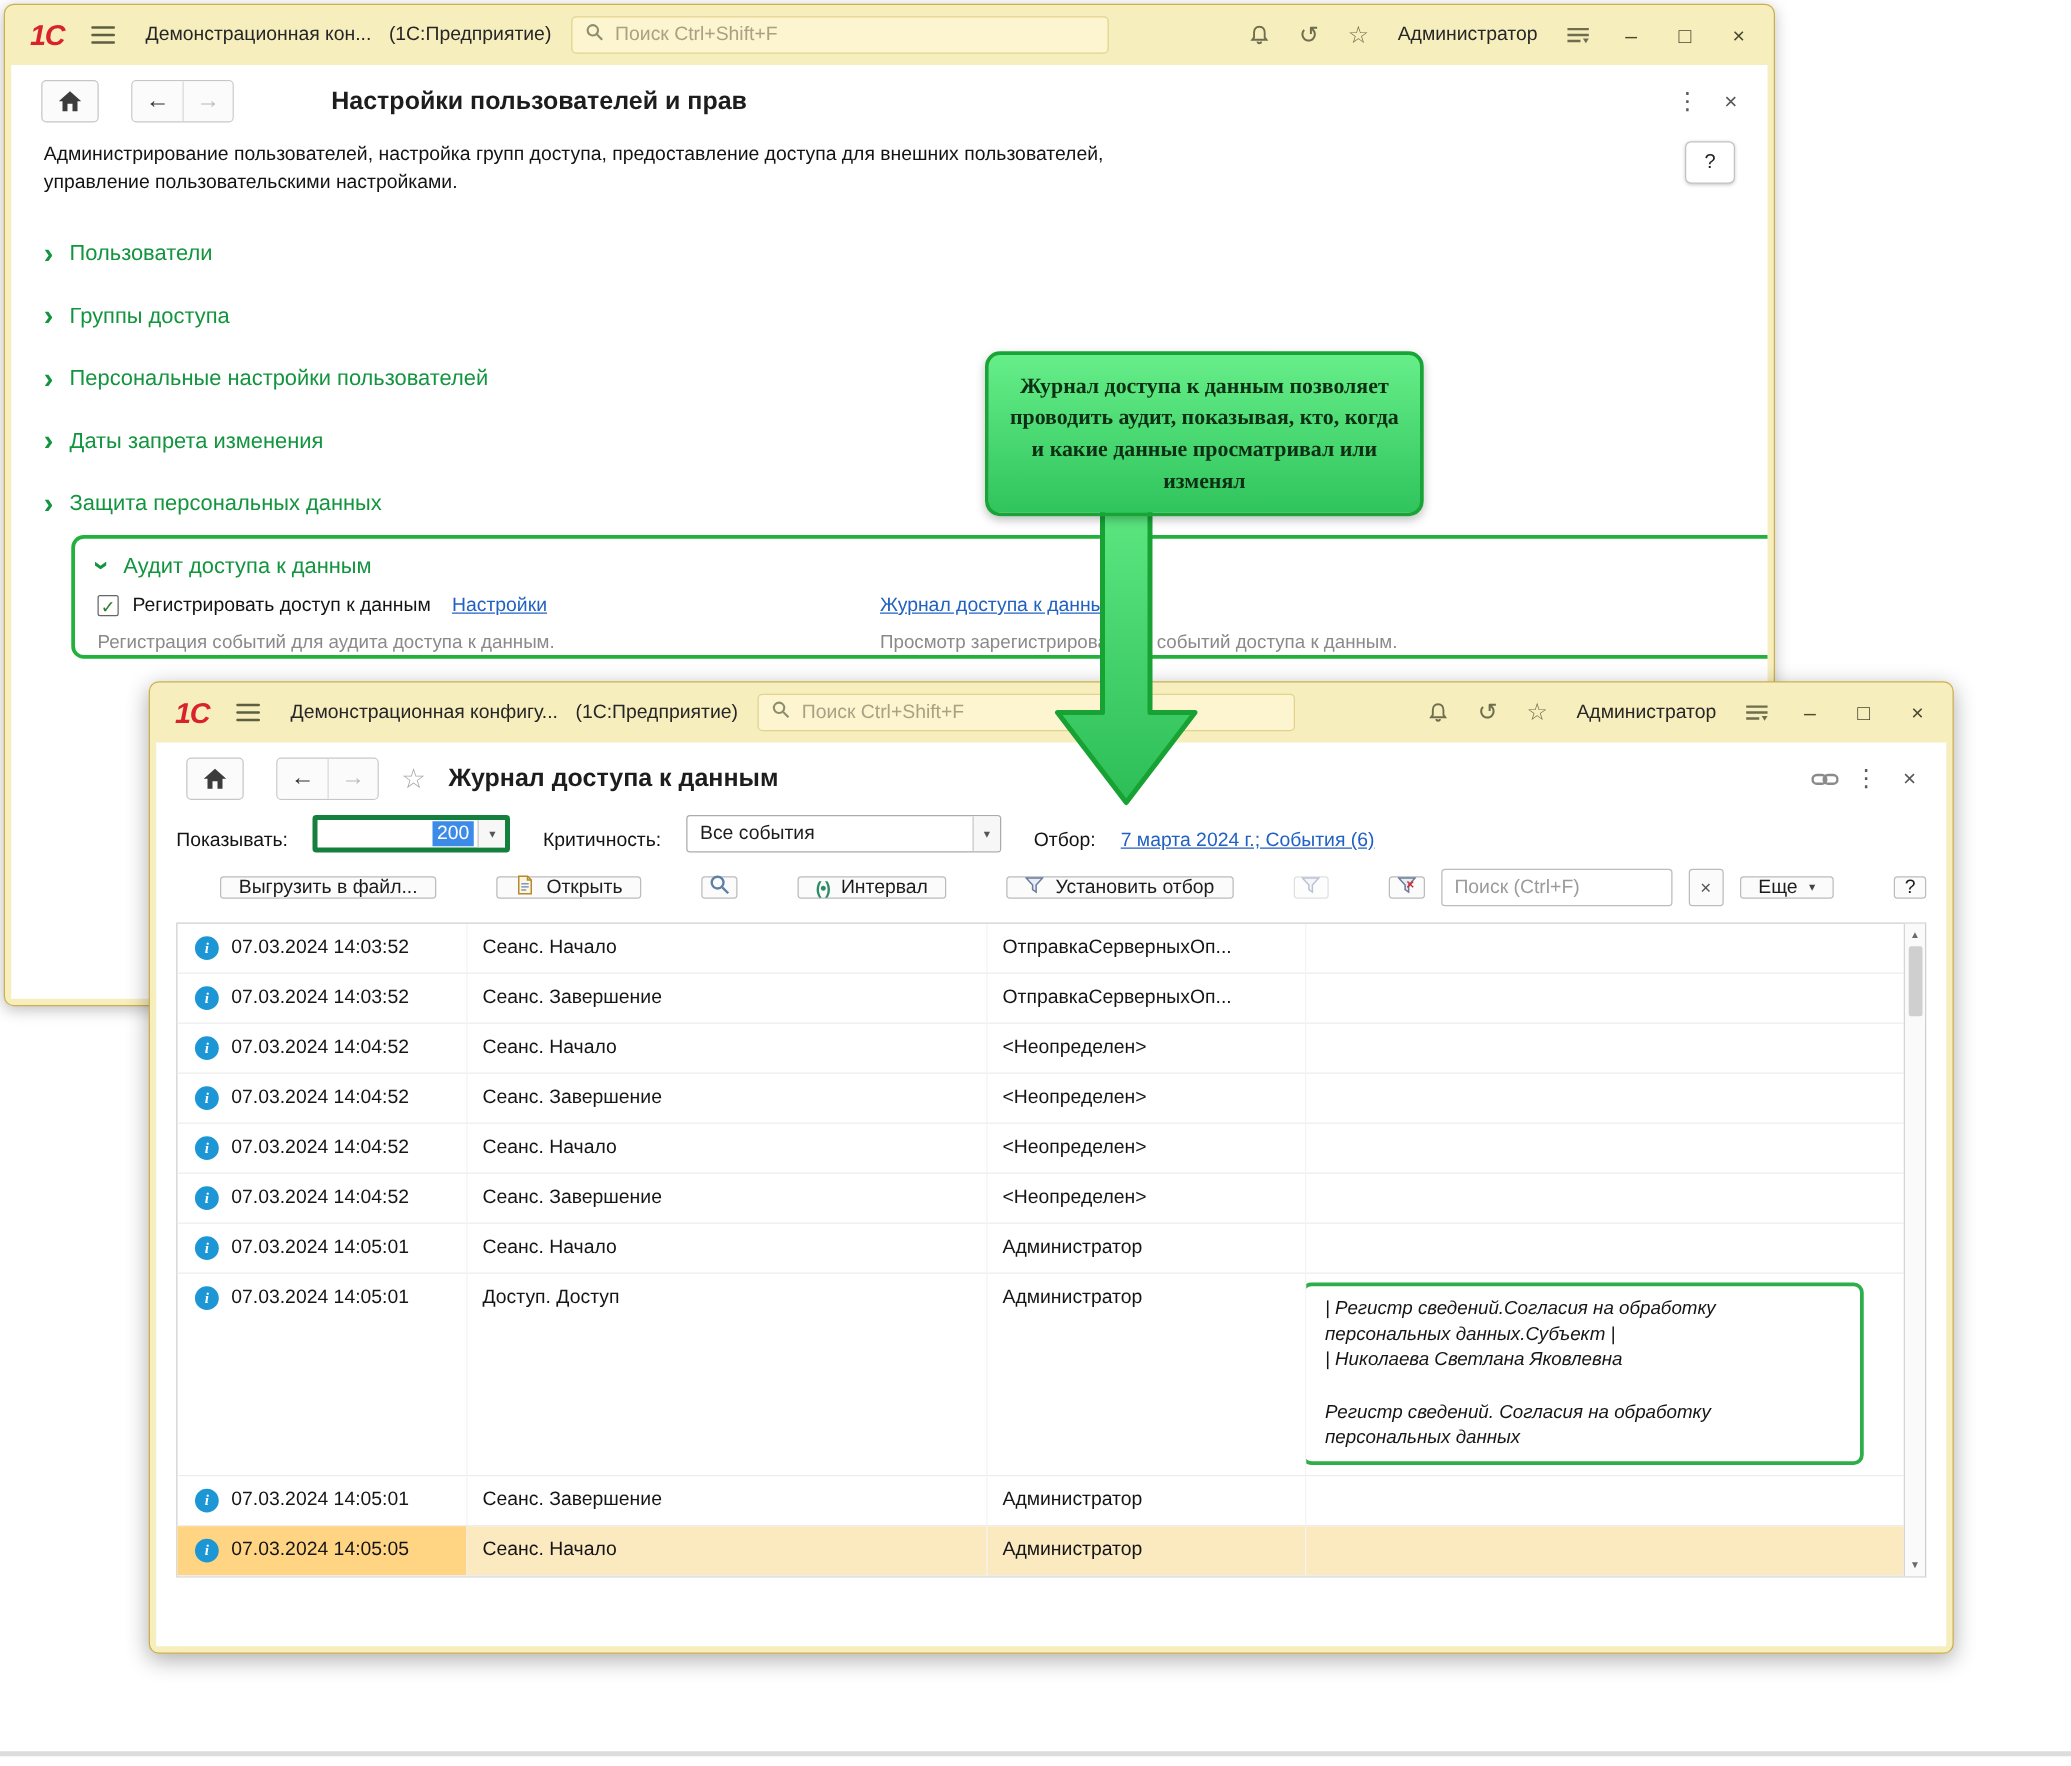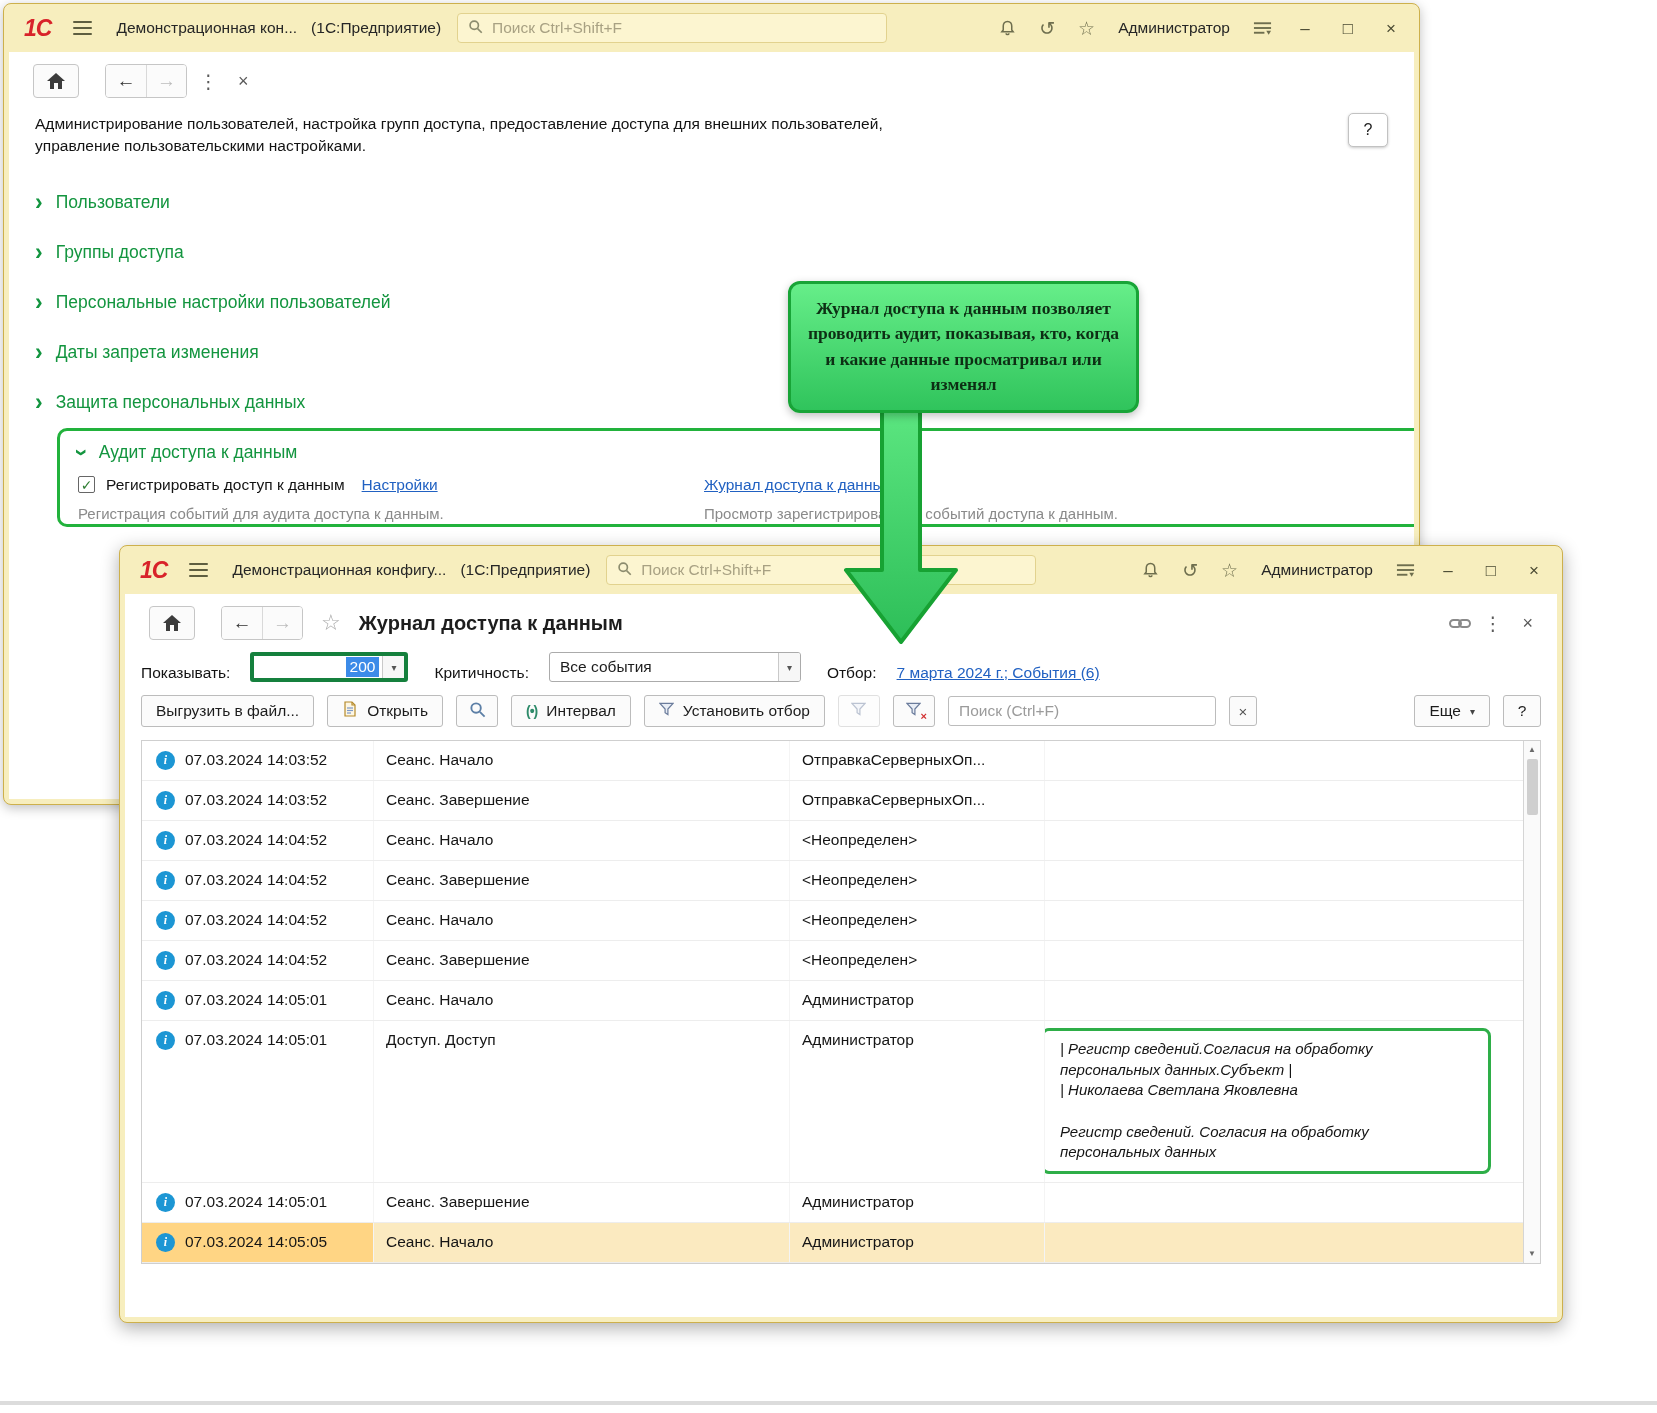--- a/index.html
+++ b/index.html
@@ -68,21 +68,21 @@
 
   .filterrow{display:flex;align-items:flex-end;padding:12px 16px 0;gap:20px;}
   .flabel{color:#131313;white-space:nowrap;}
   .num-field{width:158px;height:30px;border:4px solid #15803d;border-radius:3px;display:flex;align-items:center;justify-content:flex-end;background:#fff;margin-right:6px;overflow:hidden;}
   .num-value{background:#3C8BE8;color:#fff;padding:1px 4px;margin-right:3px;}
   .dd-btn{width:22px;align-self:stretch;border-left:1px solid #C9C9C9;display:flex;align-items:center;justify-content:center;font-size:10px;color:#555;background:#F7F7F7;flex:none;}
   .select-field{width:252px;height:30px;border:1px solid #ABABAB;border-radius:3px;display:flex;align-items:center;background:#fff;margin-right:6px;overflow:hidden;}
   .sel-value{flex:1;padding-left:10px;white-space:nowrap;}
 
   .toolbar{display:flex;align-items:center;padding:13px 16px 0;gap:13px;}
-  .tbtn{height:32px;border:1px solid #BCBCBC;border-radius:3px;background:#FBFBFB;display:inline-flex;align-items:center;gap:9px;padding:0 14px;font-size:15.5px;color:#1C1C1C;font-family:inherit;white-space:nowrap;}
+  .tbtn{height:18px;border:1px solid #BCBCBC;border-radius:3px;background:#FBFBFB;display:inline-flex;align-items:center;gap:9px;padding:0 14px;font-size:15.5px;color:#1C1C1C;font-family:inherit;white-space:nowrap;margin-left:35px;}
   .tbtn.icon-only{width:42px;justify-content:center;padding:0;}
   .tbtn.disabled{opacity:.45;}
   .funnel-x{position:relative;}
   .funnel-x .redx{position:absolute;right:7px;bottom:4px;color:#D23030;font-size:11px;font-weight:bold;line-height:1;}
   .interval-glyph{color:#2E8B6A;font-weight:bold;font-size:14px;letter-spacing:-1px;}
   .tsearch{width:268px;height:30px;border:1px solid #BCBCBC;border-radius:3px;background:#fff;display:flex;align-items:center;padding:0 10px;color:#9B9B9B;white-space:nowrap;overflow:hidden;}
   .clear-btn{width:28px;height:30px;border:1px solid #BCBCBC;border-radius:3px;background:#FBFBFB;color:#555;font-size:15px;font-family:inherit;flex:none;}
   .more-btn{margin-left:auto;}
   .more-btn .dd{font-size:10px;color:#444;}
   .help2{width:38px;justify-content:center;padding:0;}
@@ -158,20 +158,21 @@
     <div class="navrow">
       <button class="home-btn">
           <svg width="20" height="18" viewBox="0 0 20 18">
             <path d="M10 1 L19 9 H16 V17 H12 V11 H8 V17 H4 V9 H1 Z" fill="#3C3C3C"></path>
           </svg>
         </button>
       <div class="histnav">
         <button class="nav-btn back">←</button>
         <button class="nav-btn fwd">→</button>
       </div>
+      <h1 class="page-title">Настройки пользователей и прав</h1>
       <span class="nav-kebab">⋮</span>
       <span class="nav-close">×</span>
     </div>
     <div class="descrow">
       <p class="desc">Администрирование пользователей, настройка групп доступа, предоставление доступа для внешних пользователей,
 управление пользовательскими настройками.</p>
       <button class="help-btn">?</button>
     </div>
     <div class="sections">
       <div class="section-row">

